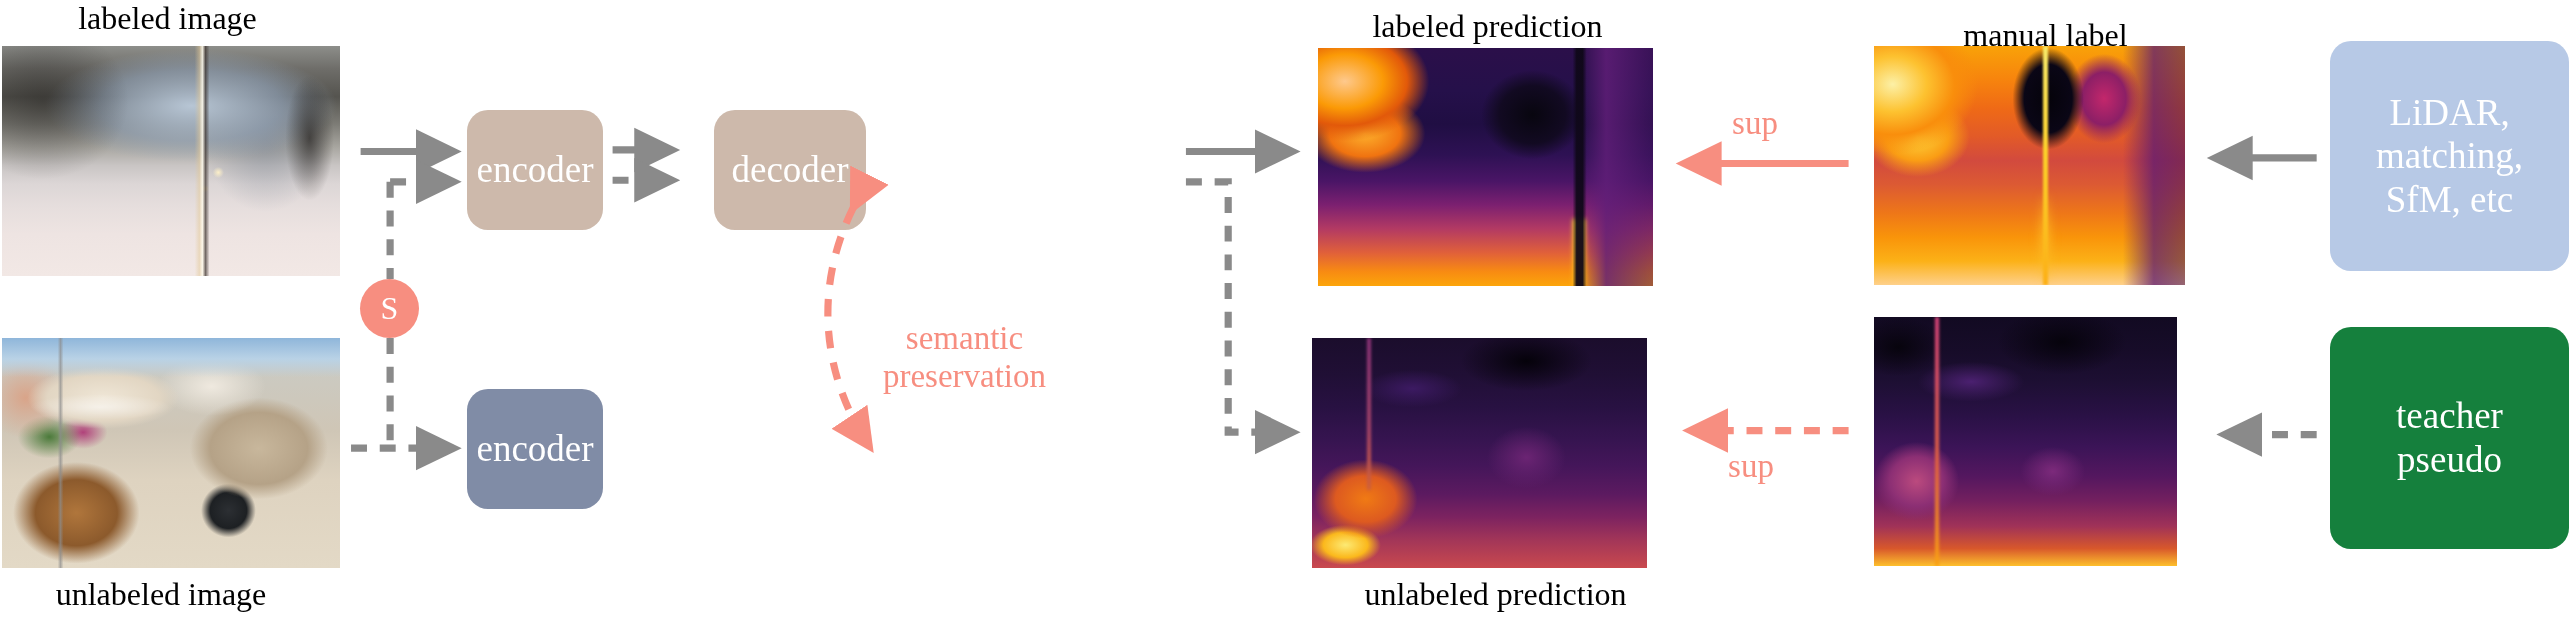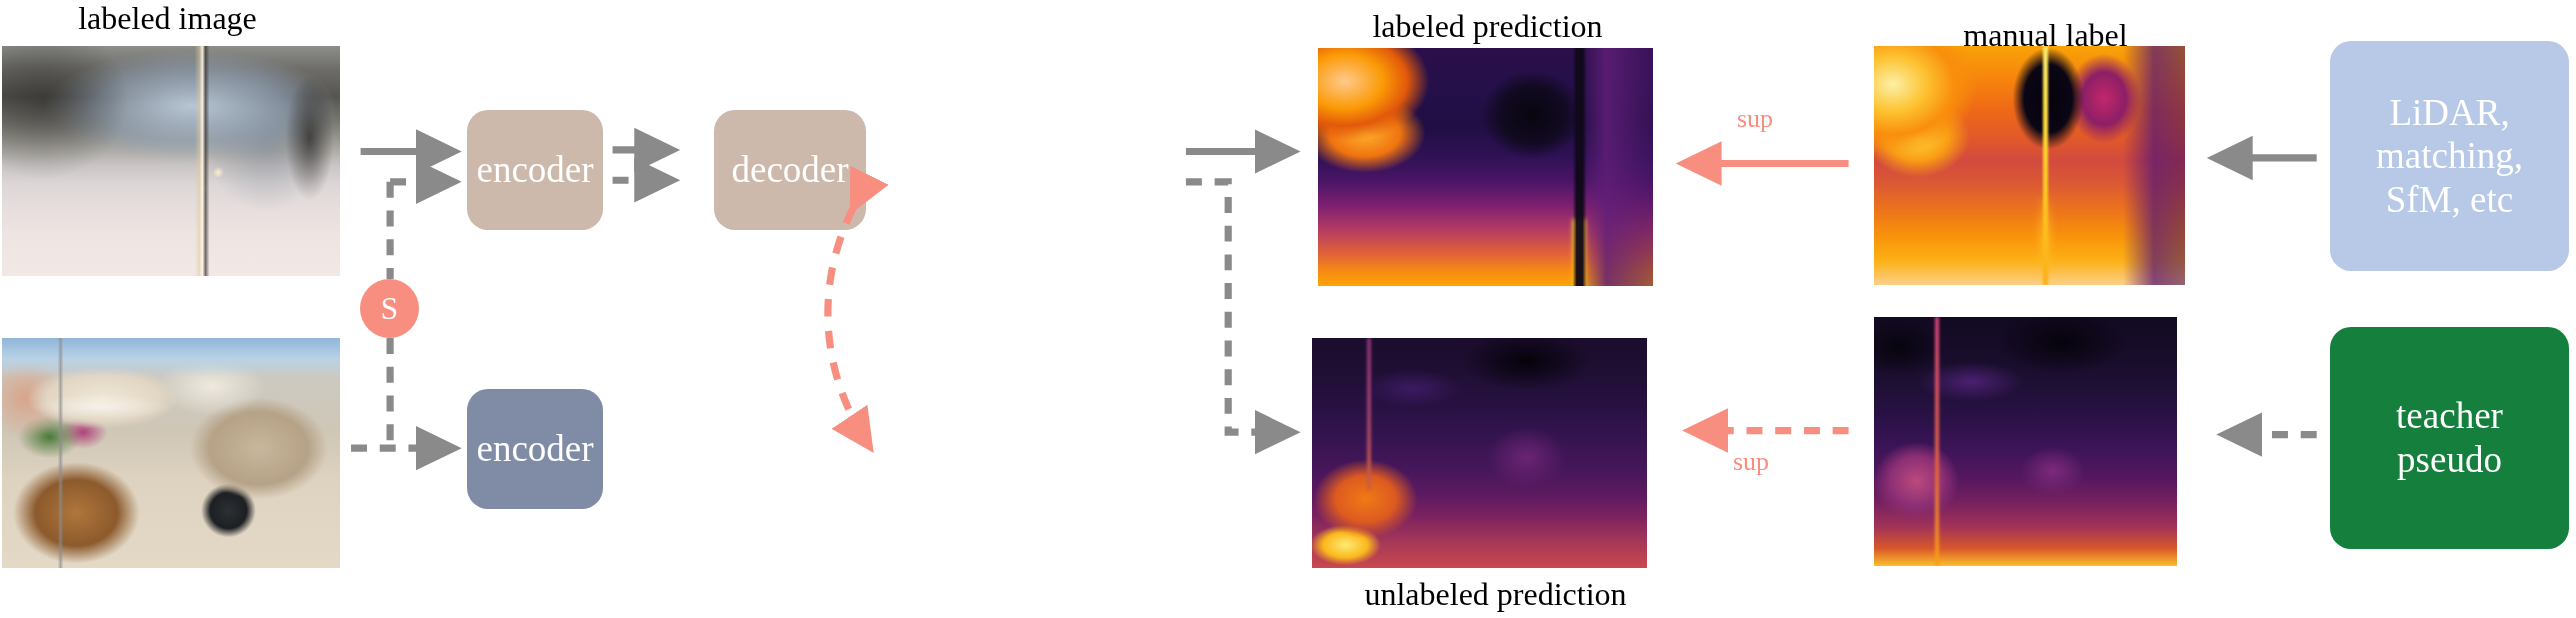--- a/index.html
+++ b/index.html
@@ -57,21 +57,21 @@
   }
   .svglayer {
     position: absolute;
     left: 0; top: 0;
     width: 2576px;
     height: 618px;
     pointer-events: none;
   }
   .redtext {
     position: absolute;
-    font-size: 26px;
+    font-size: 33px;
     font-family: "Liberation Serif", "DejaVu Serif", serif;
     line-height: 1.16;
     text-align: center;
     white-space: nowrap;
   }
   .etc-italic { }
 
   
   .ph-snow {
     width: 100%; height: 100%;
@@ -210,20 +210,21 @@
     filter: blur(1.6px);
   }
 </style>
 </head>
 <body>
 
 <div id="canvas">
 
   <div class="cap" style="left:24px; top:1.6px; width:287px;">labeled image</div>
 
+  <div class="cap" style="left:17.5px; top:578px; width:287px;">unlabeled image</div>
 
   <div class="cap" style="left:1328px; top:1.6px; width:319px;margin-top:8px;">labeled prediction</div>
 
   <div class="cap" style="left:1324px; top:578px; width:343px;">unlabeled prediction</div>
 
   <div class="cap" style="left:1914px; top:1.6px; width:263px;margin-top:17px;">manual label</div>
 
 
   <div class="photo" style="left:1.6px; top:46px; width:338px; height:230px;">
     <div class="ph-snow"></div>
@@ -278,20 +279,24 @@
     <span>LiDAR,</span>
     <span>matching,</span>
     <span><span>SfM, </span><span class="etc-italic">etc</span></span>
   </div>
 
   <div class="box multiline" style="left:2330px; top:327px; width:239px; height:222px; background:#15803d;">
     <span>teacher</span>
     <span>pseudo</span>
   </div>
 
+  <div class="redtext" style="left:845px; top:319px; width:239px; color:#f78e80;">
+    <div>semantic</div>
+    <div>preservation</div>
+  </div>
 
   <div class="redtext" style="left:1707px; top:104px; width:96px; color:#f78e80;">sup</div>
 
   <div class="redtext" style="left:1703px; top:447px; width:96px; color:#f78e80;">sup</div>
 
   <svg class="svglayer" viewBox="0 0 3230 775">
     <defs>
       <marker id="ah-gray" markerWidth="7" markerHeight="7" refX="5.2" refY="3.5" orient="auto">
         <path d="M0,0.4 L6.4,3.5 L0,6.6 Z" fill="#8a8a8a"></path>
       </marker>

